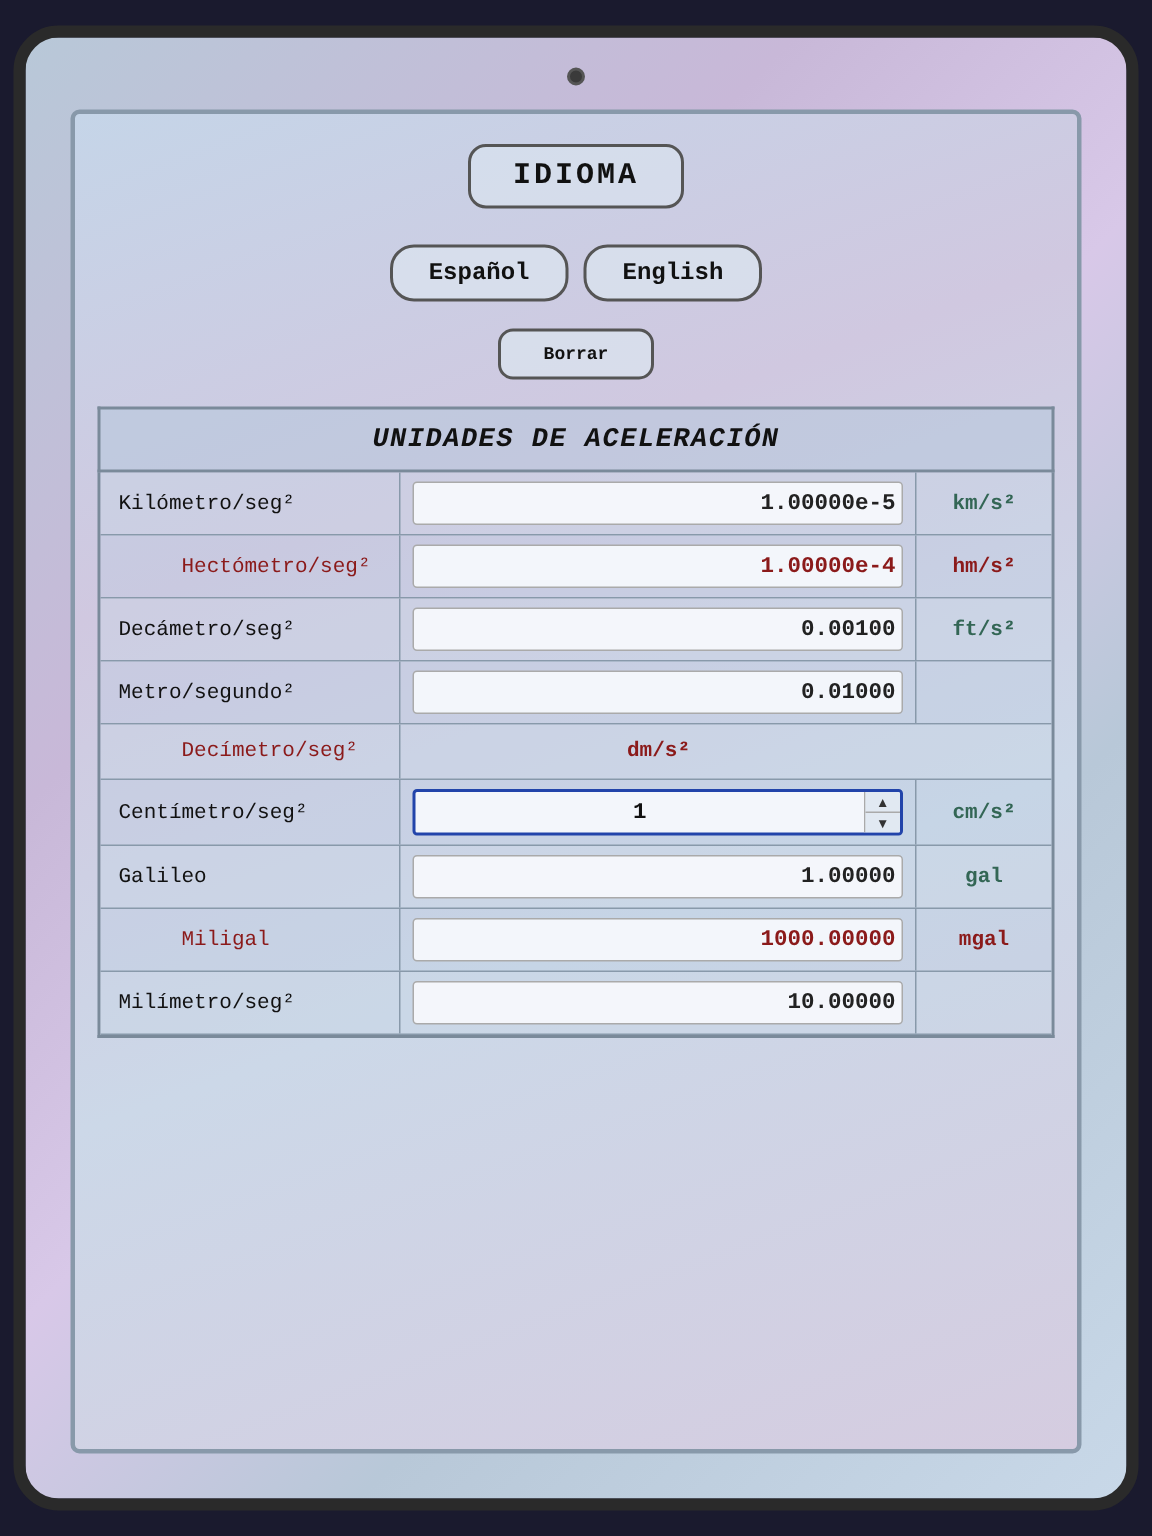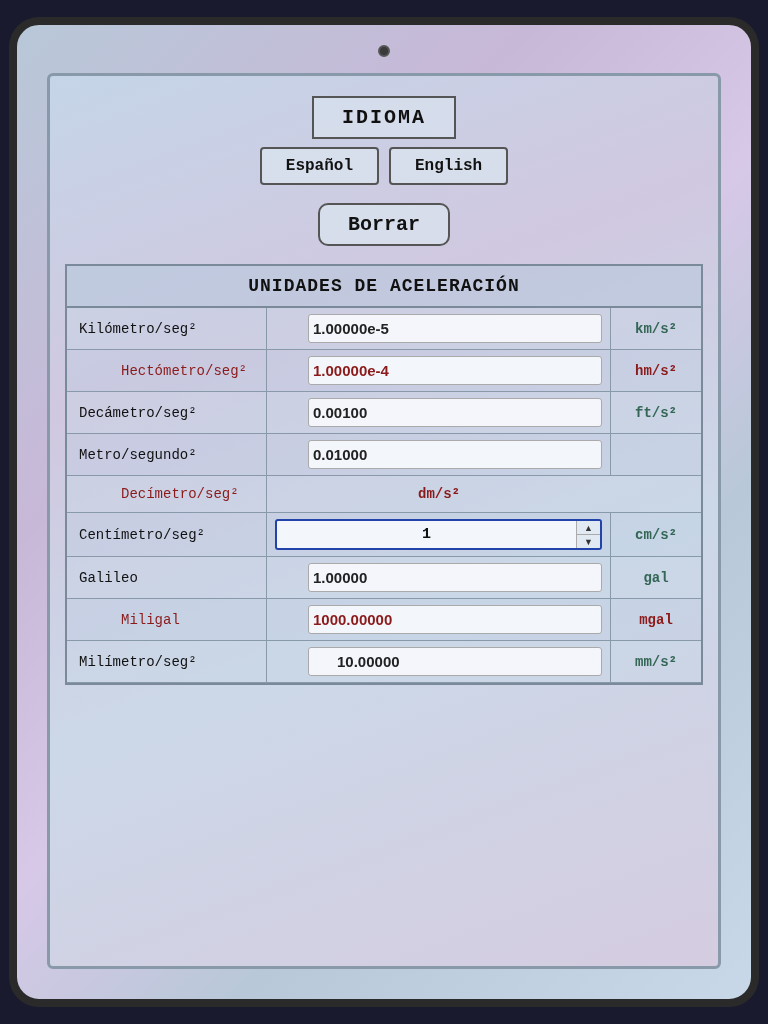--- a/index.html
+++ b/index.html
@@ -54,58 +54,58 @@
     .lang-section {
       width: 340px;
       display: flex;
       flex-direction: column;
       align-items: center;
       margin-bottom: 18px;
     }
 
     .lang-title-box {
       border: 2px solid #555;
-      border-radius: 0;
+      border-radius: 12px;
       padding: 8px 28px;
       background: rgba(220,230,240,0.6);
-      margin-bottom: 8px;
+      margin-bottom: 24px;
     }
 
     .lang-title {
       font-size: 20px;
       font-weight: bold;
       letter-spacing: 2px;
       color: #111;
     }
 
     .lang-buttons {
       display: flex;
       gap: 10px;
     }
 
     .lang-btn {
       border: 2px solid #555;
-      border-radius: 4px;
+      border-radius: 16px;
       padding: 8px 24px;
       background: rgba(220,230,240,0.7);
       font-family: 'Courier New', Courier, monospace;
       font-size: 16px;
       font-weight: bold;
       cursor: pointer;
       color: #111;
     }
 
     
     .borrar-btn {
       border: 2px solid #555;
       border-radius: 10px;
       padding: 8px 28px;
       background: rgba(220,230,240,0.7);
       font-family: 'Courier New', Courier, monospace;
-      font-size: 20px;
+      font-size: 12px;
       font-weight: bold;
       cursor: pointer;
       color: #111;
       margin-bottom: 18px;
     }
 
     
     .units-table {
       width: 100%;
       border-collapse: collapse;
@@ -157,28 +157,27 @@
       align-items: center;
       justify-content: center;
       border-right: 1px solid #8899aa;
     }
 
     .unit-input {
       width: 100%;
       border: 1px solid #aaa;
       border-radius: 3px;
       background: rgba(245,248,252,0.95);
-      font-family: Liberation Sans, sans-serif;
+      font-family: Liberation Mono, monospace;
       font-size: 15px;
       font-weight: bold;
       color: #8b1a1a;
-      text-align: left;
+      text-align: right;
       padding: 5px 4px;
       outline: none;
-      margin-left: 33px;
     }
 
     .unit-input.dark-text {
       color: #222;
     }
 
     .unit-symbol {
       padding: 10px 8px;
       font-size: 14px;
       font-weight: bold;
@@ -253,21 +252,21 @@
         <span class="lang-title">IDIOMA</span>
       </div>
       <div class="lang-buttons">
         <button class="lang-btn">Español</button>
         <button class="lang-btn">English</button>
       </div>
     </div>
 
     <button class="borrar-btn">Borrar</button>
 
-    <table class="units-table" style="width:100%;border-collapse:collapse;">
+    <table class="units-table" style="width:100%;border-collapse:collapse;font-style:italic;">
       <tbody>
           <tr>
         <td colspan="3" class="table-header">UNIDADES DE ACELERACIÓN</td>
       </tr>
     </tbody>
       </table>
 
     <div id="units-rows" style="width:100%;border:2px solid #7a8a9a;border-top:none;">
 
     <div class="unit-row" style="background: rgba(200, 215, 230, 0.4);">
@@ -326,18 +325,17 @@
           <div class="unit-value-cell">
             <input type="text" class="unit-input" value="1000.00000" style="">
           </div>
           <div class="unit-symbol red-sym">mgal</div>
         </div>
         <div class="unit-row" style="background: rgba(200, 215, 230, 0.4);">
           <div class="unit-name">Milímetro/seg²</div>
           <div class="unit-value-cell">
             <input type="text" class="unit-input dark-text" value="10.00000" style="color: rgb(34, 34, 34); padding-left: 28px;">
           </div>
-          <div class="unit-symbol">mm/s²</div>
         </div>
       </div>
 
   </div>
 </div>
 
 </body></html>

